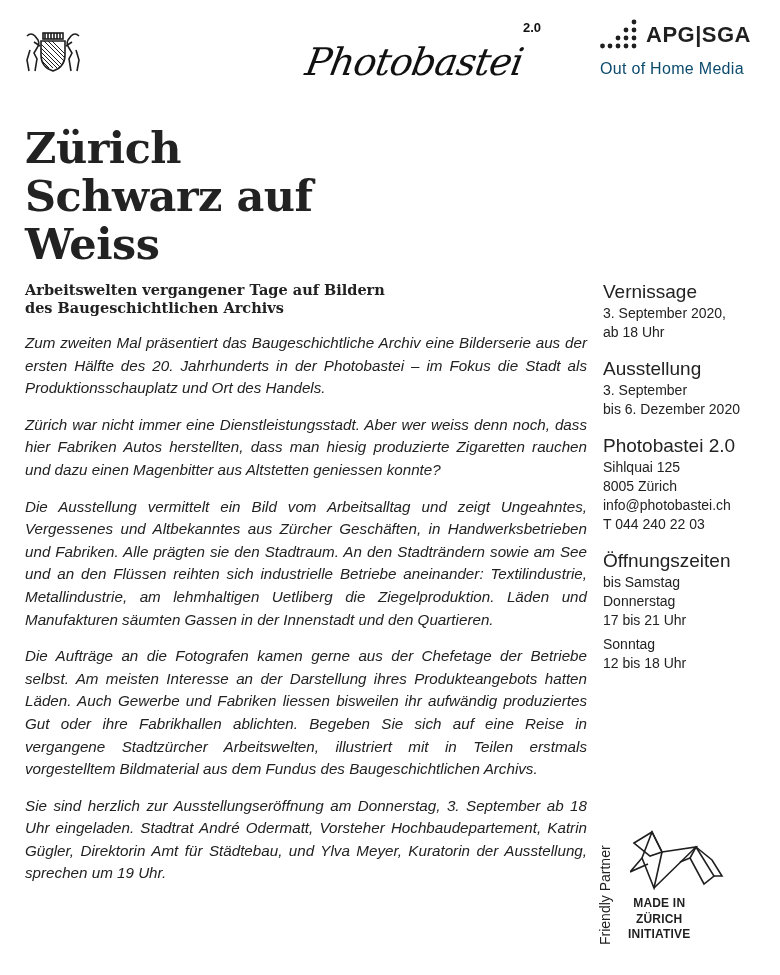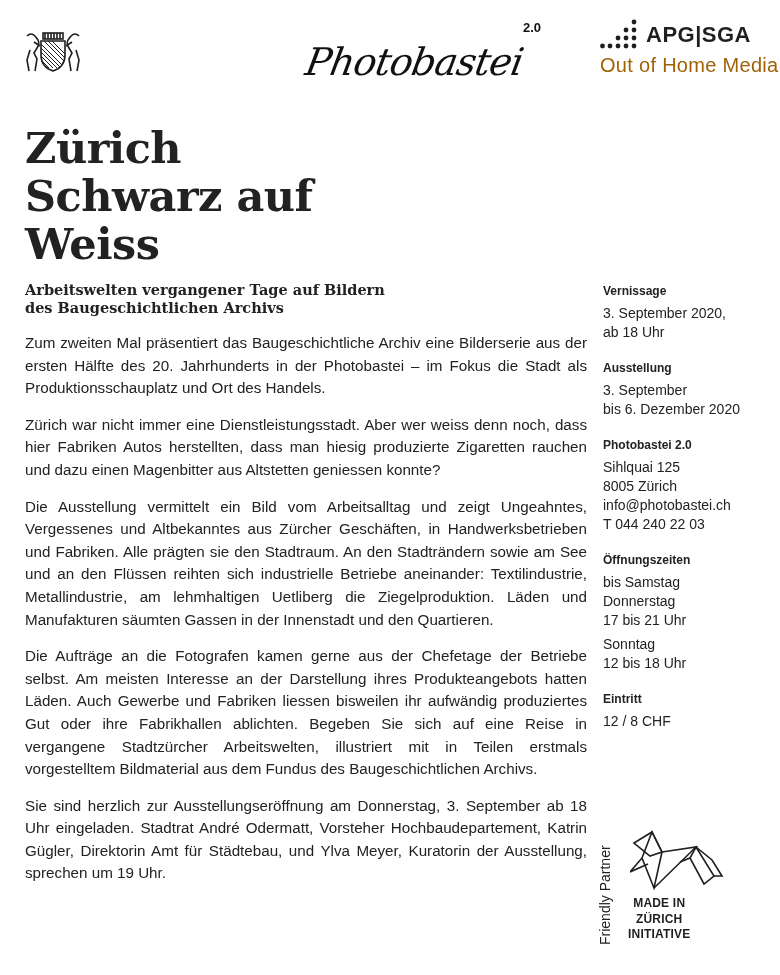--- a/index.html
+++ b/index.html
@@ -13,33 +13,33 @@
   .zh-l2 { font-size:20px; margin-top:3px; color:#1f1f1f; }
 
   .logo-pb { position:absolute; left:300px; top:18px; width:260px; height:74px; }
   .pb-script { position:absolute; left:6px; top:22px; font-family:"DejaVu Serif", serif; font-style:italic; font-size:38px; letter-spacing:-1px; transform:skewX(-10deg); color:#111; }
   .pb-sup { position:absolute; left:223px; top:2px; font-weight:bold; font-size:13px; color:#111; }
 
   .logo-apg { position:absolute; left:600px; top:18px; }
   .apg-row { display:flex; align-items:center; }
   .dots { width:40px; height:34px; }
   .apg-name { font-weight:bold; font-size:22px; margin-left:6px; letter-spacing:0.5px; color:#1f1f1f; }
-  .apg-sub { font-size:20px; margin-top:2px; letter-spacing:0.3px; color:#a16207; }
+  .apg-sub { font-size:16px; margin-top:8px; letter-spacing:0.3px; color:#0c4a6e; }
 
   
   .title { position:absolute; left:25px; top:124px; font-family:"DejaVu Serif", serif; font-weight:bold; font-size:43px; line-height:48px; color:#222; letter-spacing:-0.5px; }
   .subtitle { position:absolute; left:25px; top:281px; font-family:"DejaVu Serif", serif; font-weight:bold; font-size:14.5px; line-height:18px; color:#222; }
 
   
   .body { position:absolute; left:25px; top:332px; width:562px; font-size:15.2px; line-height:22.6px; color:#222; }
-  .body p { margin:0 0 14px 0; text-align:justify; }
+  .body p { margin:0 0 14px 0; text-align:justify;font-style:italic; }
 
   
   .side { position:absolute; left:603px; top:282px; width:170px; font-size:14px; line-height:19px; color:#222; }
-  .side .h { font-weight:bold; font-size:12px; margin-bottom:3px; }
+  .side .h { font-weight:normal; font-size:19px; margin-bottom:3px; }
   .side .blk { margin-bottom:17px; }
   .side .sub { margin-top:5px; }
 
   
   .partner-label { position:absolute; left:597px; top:945px; transform-origin:left top; transform:rotate(-90deg); font-size:14px; color:#222; white-space:nowrap; }
   .miz-origami { position:absolute; left:630px; top:830px; width:96px; height:60px; }
   .miz-text { position:absolute; left:628px; top:896px; font-weight:bold; font-size:12px; line-height:15.5px; color:#1f1f1f; text-align:center; letter-spacing:0.2px; }
 </style>
 </head>
 <body>
@@ -132,24 +132,20 @@
     <div>T 044 240 22 03</div>
   </div>
   <div class="blk">
     <div class="h">Öffnungszeiten</div>
     <div>bis Samstag</div>
     <div>Donnerstag</div>
     <div>17 bis 21 Uhr</div>
     <div class="sub">Sonntag</div>
     <div>12 bis 18 Uhr</div>
   </div>
-  <div class="blk">
-    <div class="h">Eintritt</div>
-    <div>12 / 8 CHF</div>
-  </div>
 </div>
 
 <div class="partner-label">Friendly Partner</div>
 
 <svg class="miz-origami" viewBox="0 0 96 60">
   <g fill="none" stroke="#1f1f1f" stroke-width="1.6" stroke-linejoin="miter">
     <path d="M4 13 L22 2 L32 22 L20 26 Z"></path>
     <path d="M22 2 L32 22 L24 58 L12 28 Z"></path>
     <path d="M32 22 L66 17 L24 58"></path>
     <path d="M66 17 L84 46 L74 54 L60 28 Z"></path>

